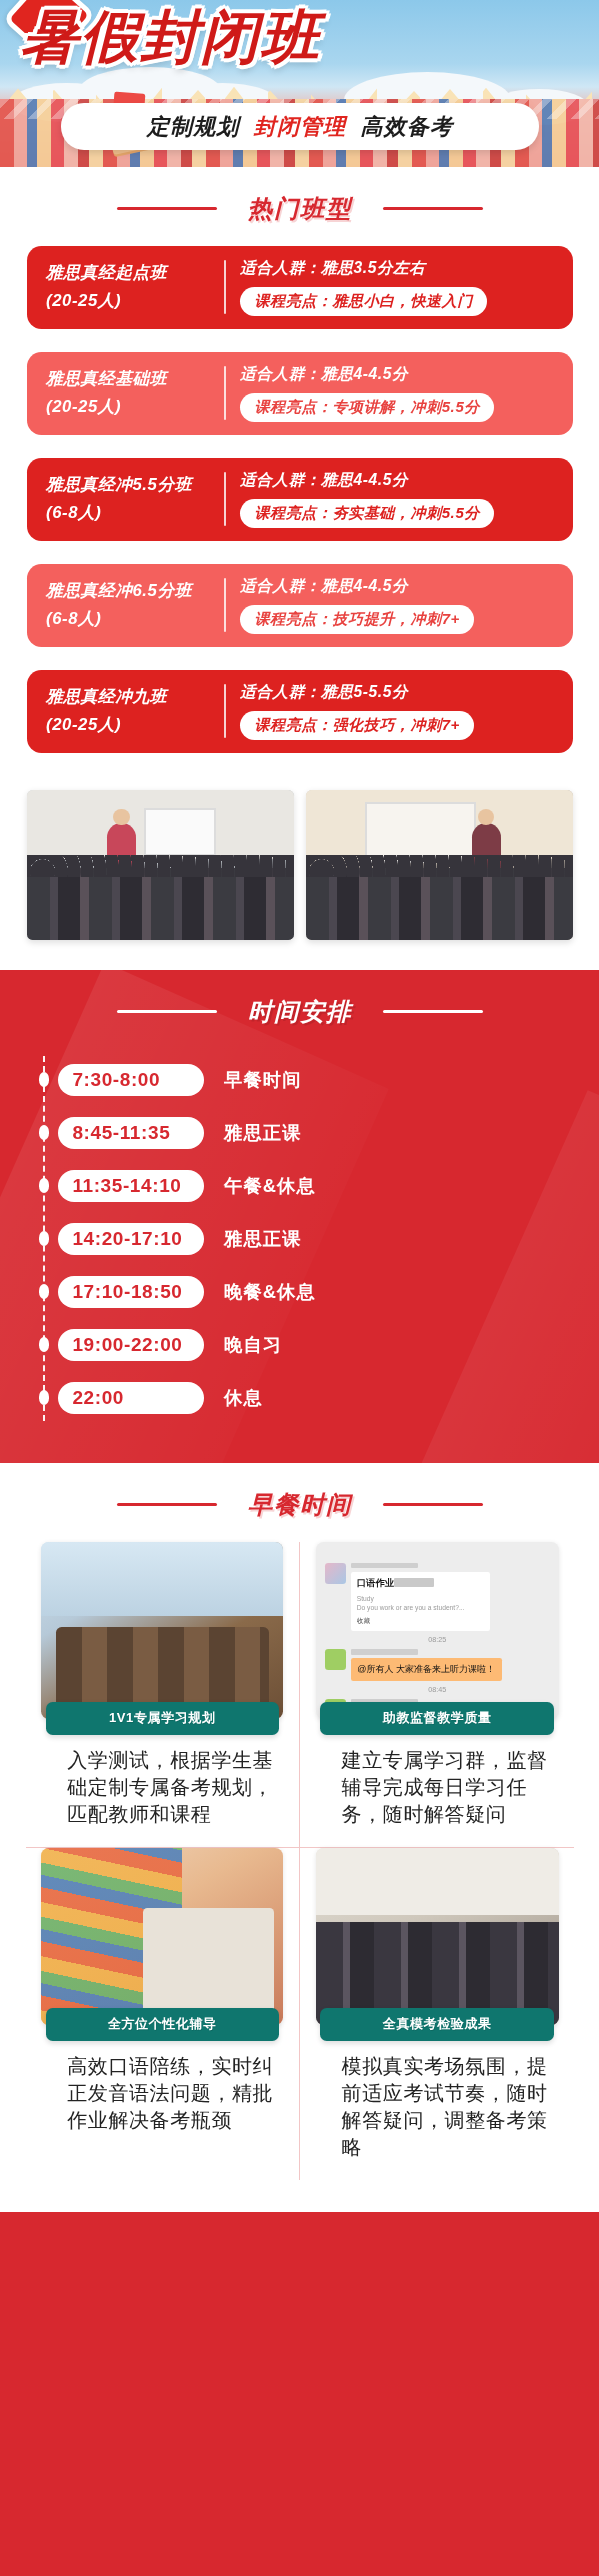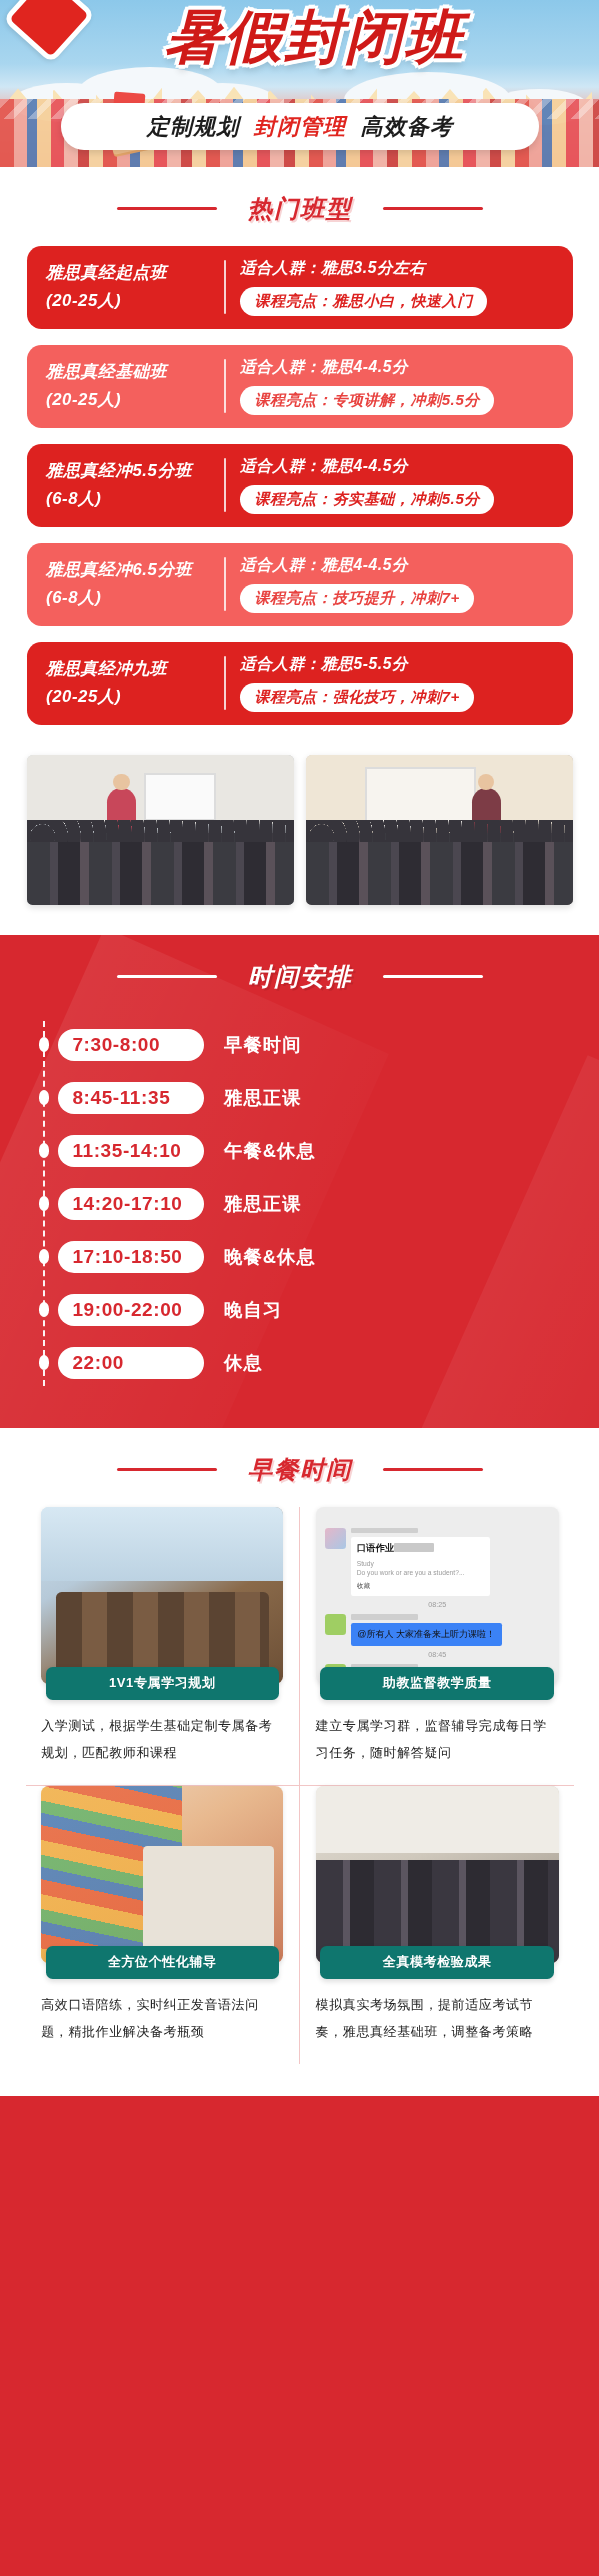--- a/index.html
+++ b/index.html
@@ -66,21 +66,21 @@
     position:absolute; left:109px; top:109px; width:72px; height:39px;
     background:#f2c08e; border-radius:3.3px; transform:rotate(-12deg);
     box-shadow:0 2.2px 0 #e8a86b;
   }
   .hero .books:before{
     content:""; position:absolute; left:10px; top:-19px; width:31px;height:23px;
     background:#ec4a45; border-radius:2.2px; transform:rotate(16deg);
   }
 
   .hero-title {
-    position:absolute; left:17px; right:0; top:3.3px; text-align:center;
+    position:absolute; left:8px; right:0; top:3.3px; 
     font-size:58px; line-height:68px; font-weight:bold; font-style:italic;
     color:#cf1a18; letter-spacing:2.2px;
     text-shadow:
       -3.3px -3.3px 0 #fff, 3.3px -3.3px 0 #fff, -3.3px 3.3px 0 #fff, 3.3px 3.3px 0 #fff,
       -4.4px 0 0 #fff, 4.4px 0 0 #fff, 0 -4.4px 0 #fff, 0 4.4px 0 #fff,
       0 5.6px 7.8px rgba(0,0,0,.18);
     z-index:5;
     margin-left:12px;
   }
   .hero-pill {
@@ -113,21 +113,21 @@
   .sec-head .title {
     font-size:24.4px; font-weight:bold; font-style:italic; color:#d7282f; letter-spacing:1.7px;
     text-shadow:1.7px 1.7px 0 rgba(215,40,47,.20);
   }
   .sec-red .sec-head .line { background:#fff; }
   .sec-red .sec-head .title { color:#fff; text-shadow:2.2px 2.2px 0 rgba(0,0,0,.10); }
 
   
   .courses { padding:0 27px 5.6px; position:relative; z-index:2;}
   .course {
-    display:flex; align-items:center; border-radius:14.4px; margin-bottom:16px;
+    display:flex; align-items:center; border-radius:14.4px; margin-bottom:23px;
     min-height:83px; padding:11px 15.6px 11px 19px;
   }
   .course.dark  { background:#dd2220; }
   .course.light { background:#f4605d; }
   .course .cname {
     width:178px; flex:0 0 178px; color:#fff; font-weight:bold; font-style:italic;
     font-size:16.7px; line-height:28px; letter-spacing:0.6px;
   }
   .course .divider { width:1.7px; align-self:stretch; background:#ffffffcc; margin:3.3px 14.4px 3.3px 0; border-radius:1.1px;}
   .course .cbody { flex:1; }
@@ -224,21 +224,21 @@
   .chat .av.img { background:linear-gradient(135deg,#e5b7c9,#a9c7e5); }
   .chat .nm { height:5.6px; width:67px; background:#cfcfcf; border-radius:1.1px; margin-bottom:3.3px; }
   .chat .card {
     background:#fff; border-radius:2.2px; padding:5px 6.1px; width:139px;
   }
   .chat .card .t { font-size:9.4px; font-weight:bold; color:#1a1a1a; margin-bottom:3.9px; }
   .chat .card .t .blur { display:inline-block; width:40px;height:8.3px;background:#c9c9c9;border-radius:1.1px;vertical-align:-1.1px;}
   .chat .card .s { font-size:6.7px; color:#9b9b9b; line-height:9px; }
   .chat .card .f { font-size:6.7px; color:#555; margin-top:5px; }
   .chat .ts { text-align:center; color:#9b9b9b; font-size:7.2px; margin:3.9px 0 5px; }
-  .chat .bub { background:#3b82f6; border-radius:2.2px; padding:5px 6.7px; font-size:9px; color:#111; display:inline-block; }
+  .chat .bub { background:#fdba74; border-radius:2.2px; padding:5px 6.7px; font-size:9px; color:#111; display:inline-block; }
   .chat .bub .blur { display:inline-block;width:67px;height:7.8px;background:#c9c9c9;border-radius:1.1px;vertical-align:-1.1px;}
   .img-tutor { background:linear-gradient(150deg,#f0d8c0 0%,#e8b98f 40%,#c97a5a 100%); }
   .img-tutor:before{
     content:""; position:absolute; left:0;top:0;width:58%;height:100%;
     background:repeating-linear-gradient(12deg,#f2b24a 0 14.4px,#e8663f 14.4px 29px,#4a7ebb 29px 41px,#66b36a 41px 53px);
     opacity:.85;
   }
   .img-tutor:after{
     content:""; position:absolute; right:4%; bottom:4%; width:54%; height:62%;
     background:#e8e2d8; border-radius:4.4px;
@@ -254,21 +254,21 @@
   }
   .srv-badge {
     display:block; margin:-16.7px auto 0; position:relative; z-index:3;
     background:#0f766e; color:#fff; border-radius:6.7px;
     font-size:13px; font-weight:bold; letter-spacing:0.6px;
     padding:6.7px 0 7.8px; text-align:center; width:96%;
     box-shadow:0 2.2px 5.6px rgba(0,0,0,.12);
     text-shadow:0.6px 0.6px 0 rgba(0,0,0,.10);
   }
   .srv-desc {
-    margin-top:12.2px; color:#232323; font-size:13px; line-height:27px; letter-spacing:0.6px;
+    margin-top:12.2px; color:#232323; font-size:20px; line-height:27px; letter-spacing:0.6px;margin-left:26px;
   }
   .footer-bar { height:33px; background:#d7282f; }
 </style>
 </head>
 <body>
 
 <div class="page">
 
   <div class="hero">
     <div class="cloud c5"></div>
@@ -481,21 +481,21 @@
 
         <div class="srv-cell left">
           <div class="srv-img img-tutor"></div>
           <div class="srv-badge">全方位个性化辅导</div>
           <div class="srv-desc">高效口语陪练，实时纠正发音语法问题，精批作业解决备考瓶颈</div>
         </div>
 
         <div class="srv-cell">
           <div class="srv-img img-exam"></div>
           <div class="srv-badge">全真模考检验成果</div>
-          <div class="srv-desc">模拟真实考场氛围，提前适应考试节奏，雅思真经基础班，调整备考策略</div>
+          <div class="srv-desc">模拟真实考场氛围，提前适应考试节奏，随时解答疑问，调整备考策略</div>
         </div>
 
       </div>
     </div>
   </div>
 
   <div class="footer-bar"></div>
 </div>
 
 

